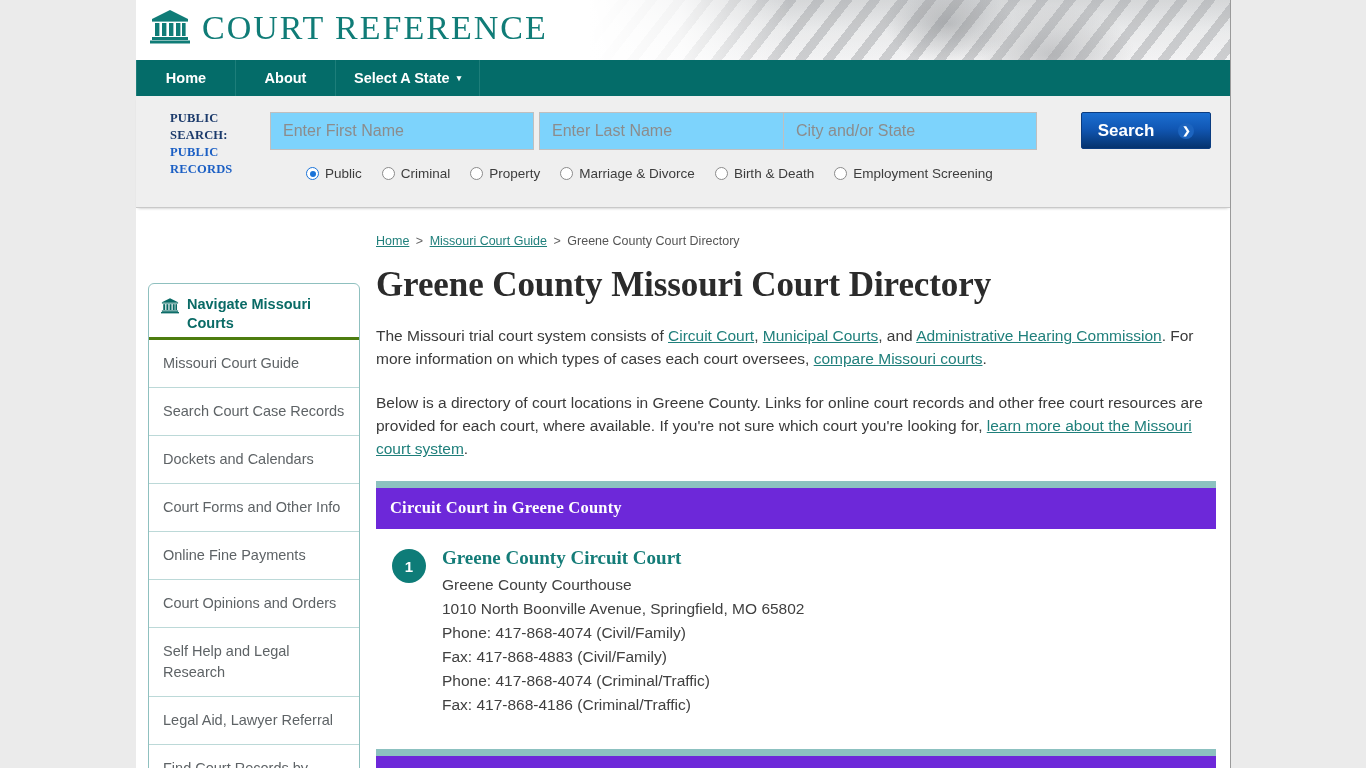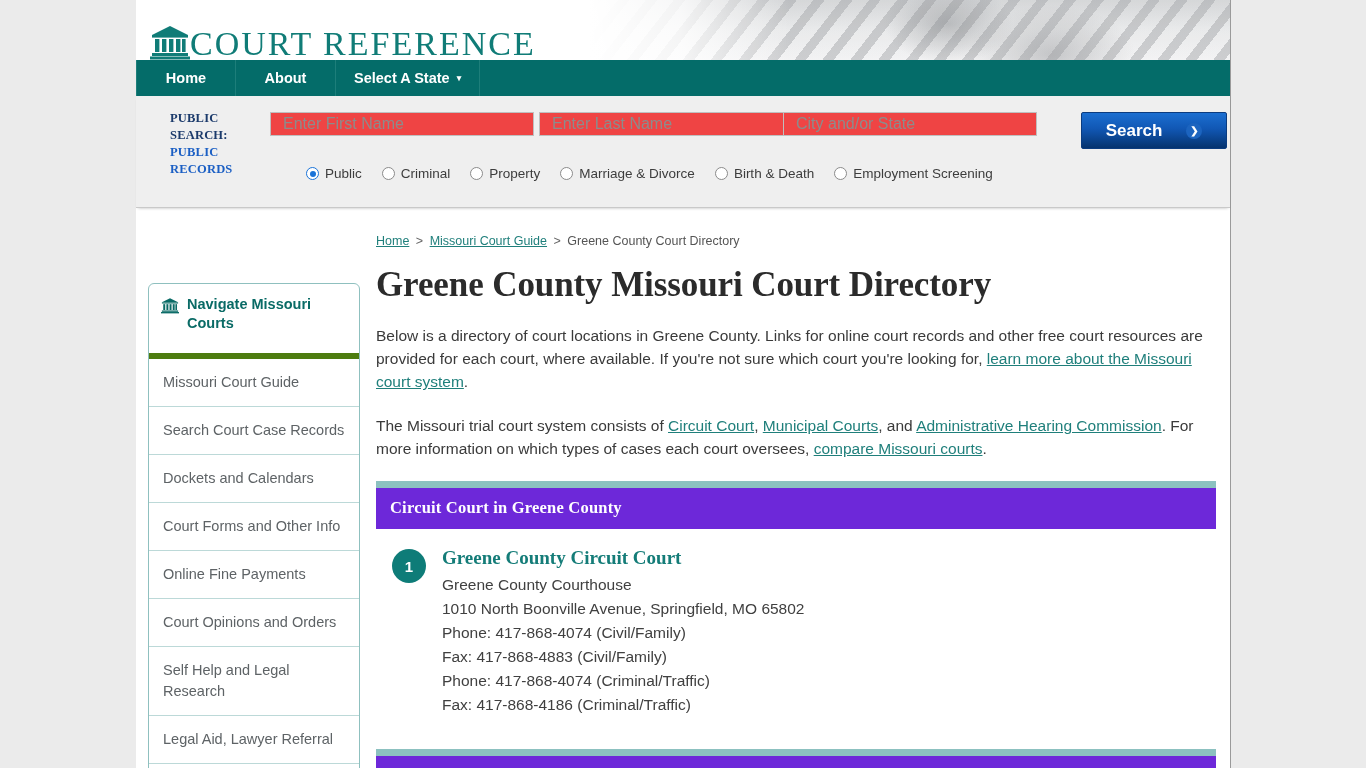--- a/index.html
+++ b/index.html
@@ -33,22 +33,22 @@
       radial-gradient(ellipse 90px 55px at 56% 40%, rgba(120,123,127,.42), rgba(120,123,127,0) 72%),
       repeating-linear-gradient(128deg, rgba(168,170,173,.55) 0 9px, rgba(236,237,238,.15) 9px 22px),
       linear-gradient(180deg, #cfd1d3 0%, #e7e8e9 48%, #f4f4f5 100%);
     opacity: .95;
   }
   .masthead-photo:after {
     content: ""; position: absolute; left: 0; top: 0; width: 200px; height: 60px;
     background: linear-gradient(90deg, #ffffff 0%, rgba(255,255,255,.82) 45%, rgba(255,255,255,0) 100%);
   }
   .brand {
-    position: absolute; left: 14px; top: 24px;
-    display: flex; align-items: center; gap: 0; z-index: 3;
+    position: absolute; left: 14px; top: 8px;
+    display: flex; align-items: center; gap: 12px; z-index: 3;
   }
   .brand-title {
     font-family: "Liberation Serif", serif;
     font-size: 34px; letter-spacing: 2.0px;
     color: #107c77; font-weight: 400;
     line-height: 1;
   }
 
   
   .navbar {
@@ -75,33 +75,33 @@
     height: 112px;
   }
   .ps-label {
     position: absolute; left: 34px; top: 14px; width: 105px;
     font-family: "Liberation Serif", serif;
     font-size: 12.5px; font-weight: bold; line-height: 17px;
     color: #1b3a6b; letter-spacing: .2px;
   }
   .ps-label .blue { color: #1b5fc4; }
   .field {
-    position: absolute; top: 16px; height: 24px;
-    background: #ef4444; border: 1px solid #bfbfbf;
+    position: absolute; top: 16px; height: 38px;
+    background: #7dd3fc; border: 1px solid #bfbfbf;
     font-size: 16px; color: #333;
     padding: 0 12px; outline: none;
     font-family: "Liberation Sans", sans-serif;
   }
   .field::placeholder { color: #8c8c8c; }
   #f-first { left: 134px; width: 264px; }
   #f-last  { left: 403px; width: 264px; }
   #f-city  { left: 647px; width: 254px; }
   .search-btn {
     position: absolute; left: 945px; top: 16px;
-    width: 146px; height: 37px;
+    width: 130px; height: 37px;
     border: 1px solid #0b3c80; border-radius: 2px;
     background: linear-gradient(180deg, #1b6fd1 0%, #1157b4 45%, #05336e 100%);
     color: #fff; font-size: 17px; font-weight: bold;
     display: flex; align-items: center; justify-content: center; gap: 24px;
     cursor: pointer;
     font-family: "Liberation Sans", sans-serif;
   }
   .search-btn .chev {
     width: 16px; height: 16px; border-radius: 50%;
     background: #1c64bf; color: #fff;
@@ -129,22 +129,22 @@
 
   
   .sidebar {
     width: 212px; margin-left: 12px; margin-top: 55px;
     border: 1px solid #8fc0bf; border-radius: 6px;
     background: #fff; overflow: hidden;
     align-self: flex-start;
   }
   .sb-head {
     display: flex; align-items: flex-start; gap: 8px;
-    padding: 11px 12px 20px 12px;
-    border-bottom: 6px solid #4d7c0f;
+    padding: 11px 12px 4px 12px;
+    border-bottom: 3px solid #4d7c0f;
   }
   .sb-head-text {
     color: #0a6b66; font-weight: bold; font-size: 14.5px; line-height: 19px;
   }
   .sb-item {
     padding: 13px 14px; font-size: 14.5px; color: #5e6366;
     border-bottom: 1px solid #bcd9d8; line-height: 21px;
     cursor: pointer;
   }
   .sb-item:last-child { border-bottom: none; }
@@ -309,25 +309,25 @@
           <a href="#">Home</a>
           <span class="sep">&gt;</span>
           <a href="#">Missouri Court Guide</a>
           <span class="sep">&gt;</span>
           <span>Greene County Court Directory</span>
         </div>
 
         <h1 class="page-title">Greene County Missouri Court Directory</h1>
 
         <p class="intro">
+          <span>The Missouri trial court system consists of </span><a href="#">Circuit Court</a><span>, </span><a href="#">Municipal Courts</a><span>, and </span><a href="#">Administrative Hearing Commission</a><span>. For more information on which types of cases each court oversees, </span><a href="#">compare Missouri courts</a><span>.</span>
+        </p>
+
+        <p class="intro">
           <span>Below is a directory of court locations in Greene County. Links for online court records and other free court resources are provided for each court, where available. If you're not sure which court you're looking for, </span><a href="#">learn more about the Missouri court system</a><span>.</span>
-        </p>
-
-        <p class="intro">
-          <span>The Missouri trial court system consists of </span><a href="#">Circuit Court</a><span>, </span><a href="#">Municipal Courts</a><span>, and </span><a href="#">Administrative Hearing Commission</a><span>. For more information on which types of cases each court oversees, </span><a href="#">compare Missouri courts</a><span>.</span>
         </p>
 
         <section class="section">
           <div class="section-topline"></div>
           <div class="section-head">Circuit Court in Greene County</div>
           <div class="court">
             <div class="badge">1</div>
             <div>
               <div class="court-name">Greene County Circuit Court</div>
               <div class="court-line">Greene County Courthouse</div>

